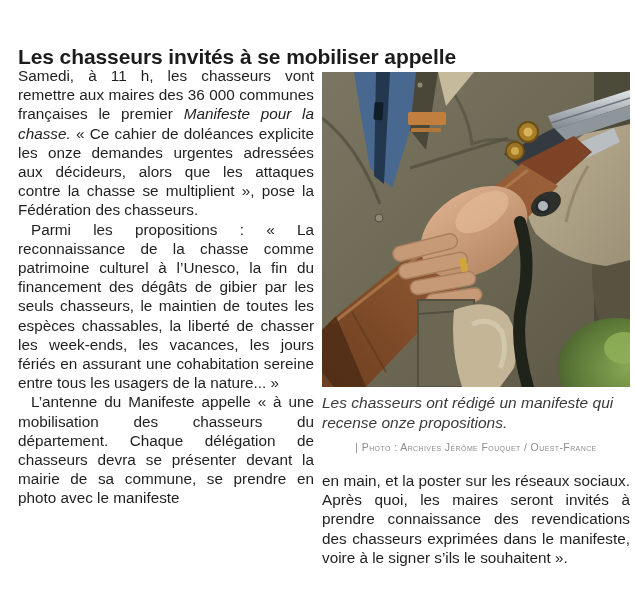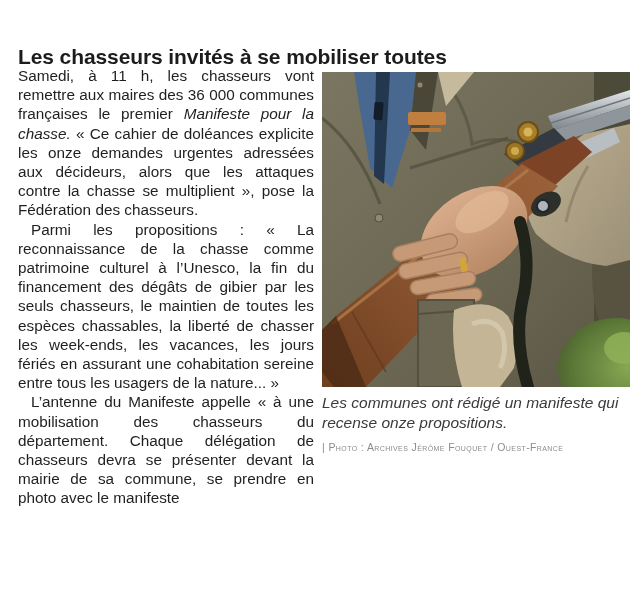--- a/index.html
+++ b/index.html
@@ -56,32 +56,33 @@
     font-style: italic;
     font-size: 15.5px;
     line-height: 20px;
     color: #3a3a3a;
   }
   .credit {
     position: absolute;
     left: 322px;
     top: 441px;
     width: 308px;
+    text-align: center;
     font-size: 10.5px;
     letter-spacing: 0.4px;
     color: #8c8c8c;
     font-variant: small-caps;
   }
 </style>
 </head>
 <body>
 
 <div class="page">
 
-  <h1 class="headline">Les chasseurs invités à se mobiliser toutes</h1>
+  <h1 class="headline">Les chasseurs invités à se mobiliser appelle</h1>
 
   <div id="left-col" class="col">
       <p><span class="seg-r">Samedi, à 11&nbsp;h, les chasseurs vont remettre aux maires des 36&nbsp;000 communes françaises le premier </span><span class="seg-i">Manifeste pour la chasse.</span><span class="seg-r"> </span><span class="seg-b">«&nbsp;Ce cahier de doléances explicite les onze demandes urgentes adressées aux décideurs, alors que les attaques contre la chasse se multiplient&nbsp;»</span><span class="seg-r">, pose la Fédération des chasseurs.</span></p>
       <p class="indent"><span class="seg-r">Parmi les propositions&nbsp;: </span><span class="seg-b">«&nbsp;La reconnaissance de la chasse comme patrimoine culturel à l’Unesco, la fin du financement des dégâts de gibier par les seuls chasseurs, le maintien de toutes les espèces chassables, la liberté de chasser les week-ends, les vacances, les jours fériés en assurant une cohabitation sereine entre tous les usagers de la nature...&nbsp;»</span></p>
       <p class="indent"><span class="seg-r">L’antenne du Manifeste appelle </span><span class="seg-b">«&nbsp;à une mobilisation des chasseurs du département. Chaque délégation de chasseurs devra se présenter devant la mairie de sa commune, se prendre en photo avec le manifeste</span></p>
     </div>
 
   <figure class="photo" style="margin:0" title="Gros plan d’un chasseur en veste kaki tenant un fusil ouvert, crosse en bois sous le bras">
     <svg viewBox="0 0 308 315" preserveAspectRatio="none" role="img">
       <defs>
@@ -171,17 +172,20 @@
       <ellipse cx="160" cy="140" rx="30" ry="16" fill="#e3bb96" opacity="0.7" transform="rotate(-33 160 140)"></ellipse>
 
       <rect x="96" y="228" width="56" height="87" fill="#6b6753" stroke="#53503f" stroke-width="2"></rect>
       <line x1="96" y1="242" x2="152" y2="238" stroke="#53503f" stroke-width="2"></line>
       <path d="M 132 238 Q 168 224 186 244 Q 200 268 192 296 L 178 315 L 140 315 Q 128 278 132 238 Z" fill="#c3b596"></path>
       <path d="M 150 252 Q 170 244 180 260 Q 186 278 178 296" stroke="#d6cab0" stroke-width="5" fill="none" opacity="0.8"></path>
       <path d="M 198 150 Q 210 190 200 230 Q 192 268 206 315" stroke="#20231a" stroke-width="12" fill="none" stroke-linecap="round"></path>
     </svg>
   </figure>
 
-  <figcaption class="caption">Les communes ont rédigé un manifeste qui recense onze propositions.</figcaption>
+  <figcaption class="caption">Les chasseurs ont rédigé un manifeste qui recense onze propositions.</figcaption>
   <div class="credit">| Photo&nbsp;: Archives Jérôme Fouquet / Ouest-France</div>
 
+  <div id="right-col" class="col">
+      <p><span class="seg-b">en main, et la poster sur les réseaux sociaux. Après quoi, les maires seront invités à prendre connaissance des revendications des chasseurs exprimées dans le manifeste, voire à le signer s’ils le souhaitent&nbsp;».</span></p>
+    </div>
 
 </div>
 
 </body></html>

